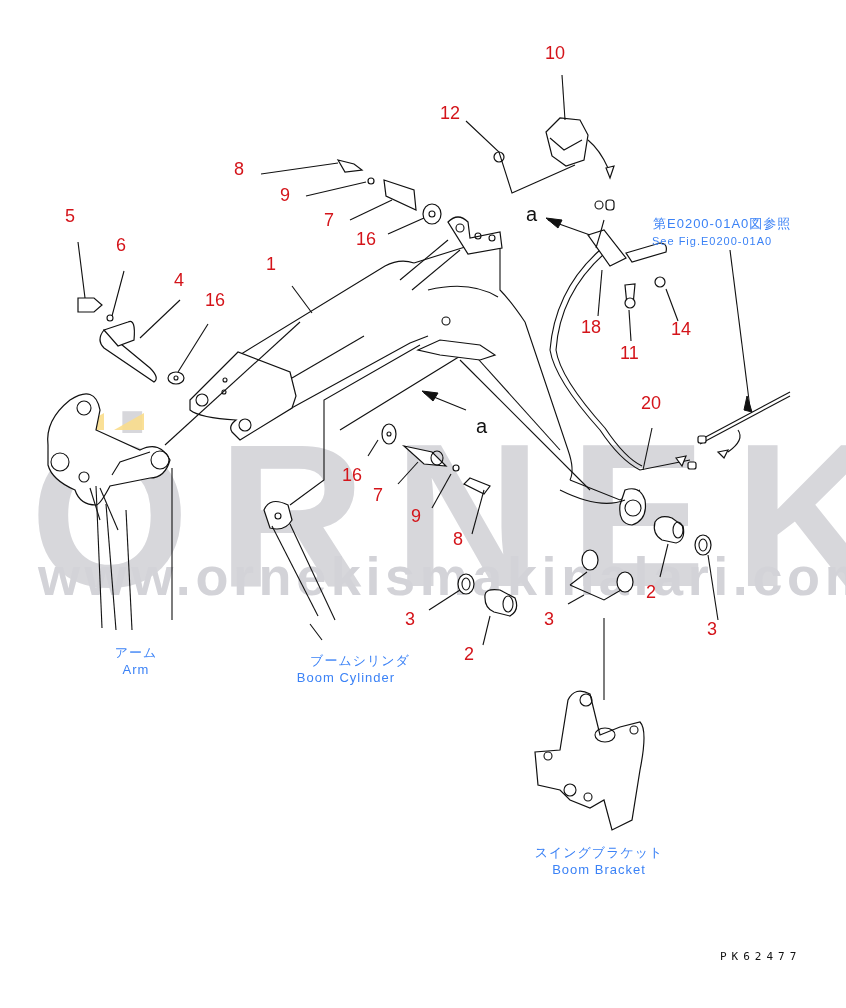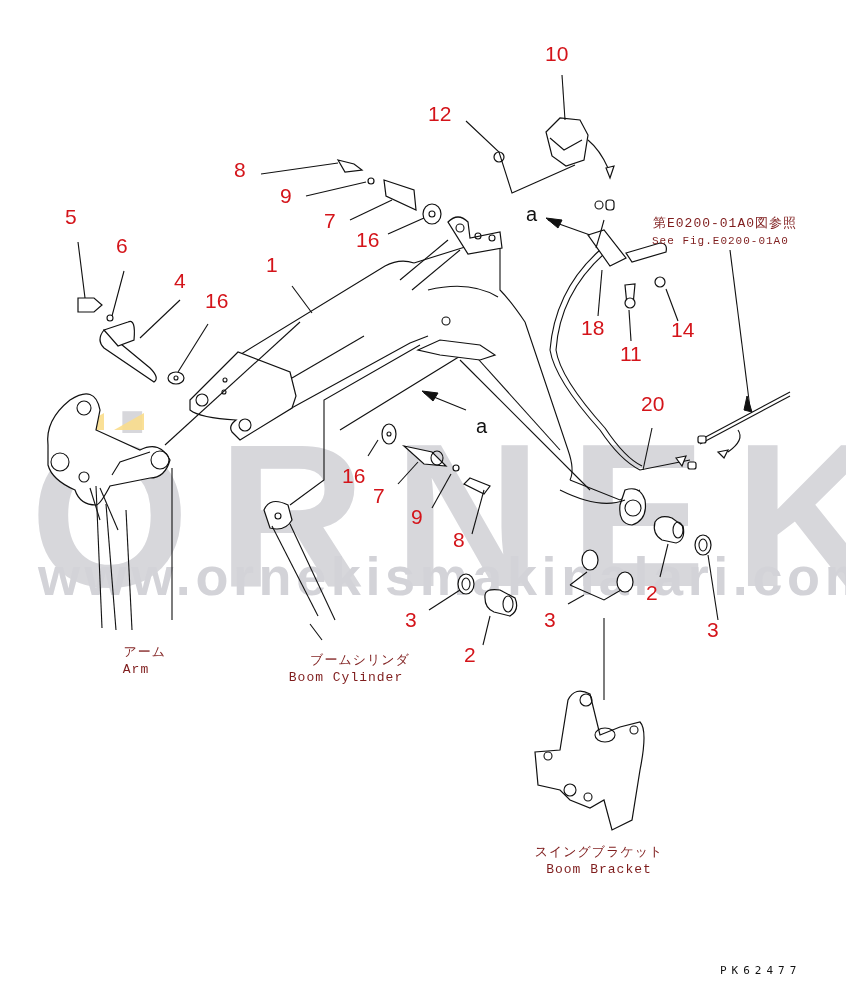--- a/index.html
+++ b/index.html
@@ -1,21 +1,21 @@
 <!DOCTYPE html>
 <html><head>
 <meta charset="utf-8">
 <style>
   html, body { margin: 0; padding: 0; background: #ffffff; }
   body { width: 846px; height: 1008px; position: relative; overflow: hidden; font-family: "Liberation Sans", sans-serif; }
   #canvas { position: absolute; left: 0; top: 0; width: 846px; height: 1008px; }
   .wm-letters { position: absolute; left: 30px; top: 430px; font-family: "Liberation Sans", sans-serif; font-weight: bold; font-size: 205px; line-height: 170px; color: #d7d7db; letter-spacing: 28px; white-space: nowrap; }
   .wm-url { position: absolute; left: 38px; top: 549px; font-family: "Liberation Sans", sans-serif; font-weight: bold; font-size: 54px; line-height: 54px; color: #d3d3d8; letter-spacing: 4.6px; white-space: nowrap; }
-  .callout { position: absolute; font-family: "Liberation Sans", sans-serif; font-size: 21px; color: #d4141a; line-height: 15px; }
-  .caption { position: absolute; font-family: Liberation Mono, monospace; font-size: 13px; color: #7f1d1d; line-height: 16px; text-align: center; white-space: nowrap; letter-spacing: 1px; }
+  .callout { position: absolute; font-family: "Liberation Sans", sans-serif; font-size: 18px; color: #d4141a; line-height: 15px; }
+  .caption { position: absolute; font-family: Liberation Sans, sans-serif; font-size: 13px; color: #3b82f6; line-height: 16px; text-align: center; white-space: nowrap; letter-spacing: 1px; }
   .caption-left { text-align: left; }
   .view-a { position: absolute; font-family: "Liberation Sans", sans-serif; font-size: 20px; color: #111; line-height: 20px; }
   .drawing-no { position: absolute; font-family: "DejaVu Sans Mono", monospace; font-size: 11px; letter-spacing: 5px; color: #111; }
   svg { position: absolute; left: 0; top: 0; }
   svg .ln { fill: none; stroke: #111; stroke-width: 1.1; }
   svg .part { fill: #fff; stroke: #111; stroke-width: 1.2; }
   svg .arrowhead { fill: #111; stroke: #111; }
 </style>
 </head>
 <body>
@@ -196,21 +196,21 @@
     <g>
       <path class="ln" d="M548,220 L590,235"></path>
       <polygon class="arrowhead" points="546,218 562,220 558,228"></polygon>
       <path class="ln" d="M424,393 L466,410"></path>
       <polygon class="arrowhead" points="422,391 438,393 433,401"></polygon>
       <polygon class="arrowhead" points="747,396 752,412 744,410"></polygon>
     </g>
   </svg>
 
   <div class="callout" style="left:545px;top:46px;">10</div>
-  <div class="callout" style="left:428px;top:106px;">12</div>
+  <div class="callout" style="left:440px;top:106px;">12</div>
   <div class="callout" style="left:234px;top:162px;">8</div>
   <div class="callout" style="left:280px;top:188px;">9</div>
   <div class="callout" style="left:324px;top:213px;">7</div>
   <div class="callout" style="left:356px;top:232px;">16</div>
   <div class="callout" style="left:65px;top:209px;">5</div>
   <div class="callout" style="left:116px;top:238px;">6</div>
   <div class="callout" style="left:174px;top:273px;">4</div>
   <div class="callout" style="left:205px;top:293px;">16</div>
   <div class="callout" style="left:266px;top:257px;">1</div>
   <div class="callout" style="left:581px;top:320px;">18</div>
@@ -226,21 +226,21 @@
   <div class="callout" style="left:464px;top:647px;">2</div>
   <div class="callout" style="left:544px;top:612px;">3</div>
   <div class="callout" style="left:707px;top:622px;">3</div>
 
   <div class="view-a" style="left:526px;top:204px;">a</div>
   <div class="view-a" style="left:476px;top:416px;">a</div>
 
   <div class="caption caption-left" style="left:653px;top:216px;">第E0200-01A0図参照</div>
   <div class="caption caption-left" style="left:652px;top:233px;font-size:11px;">See Fig.E0200-01A0</div>
 
-  <div class="caption" style="left:106px;top:645px;width:60px;text-align:right;">アーム</div>
+  <div class="caption" style="left:106px;top:645px;width:60px;">アーム</div>
   <div class="caption" style="left:106px;top:662px;width:60px;">Arm</div>
   <div class="caption" style="left:300px;top:653px;width:120px;">ブームシリンダ</div>
   <div class="caption" style="left:286px;top:670px;width:120px;">Boom Cylinder</div>
   <div class="caption" style="left:534px;top:845px;width:130px;">スイングブラケット</div>
   <div class="caption" style="left:534px;top:862px;width:130px;">Boom Bracket</div>
 
-  <div class="drawing-no" style="left:720px;top:950px;margin-top:14px;">PK62477</div>
+  <div class="drawing-no" style="left:720px;top:950px;">PK62477</div>
 </div>
 
 </body></html>

